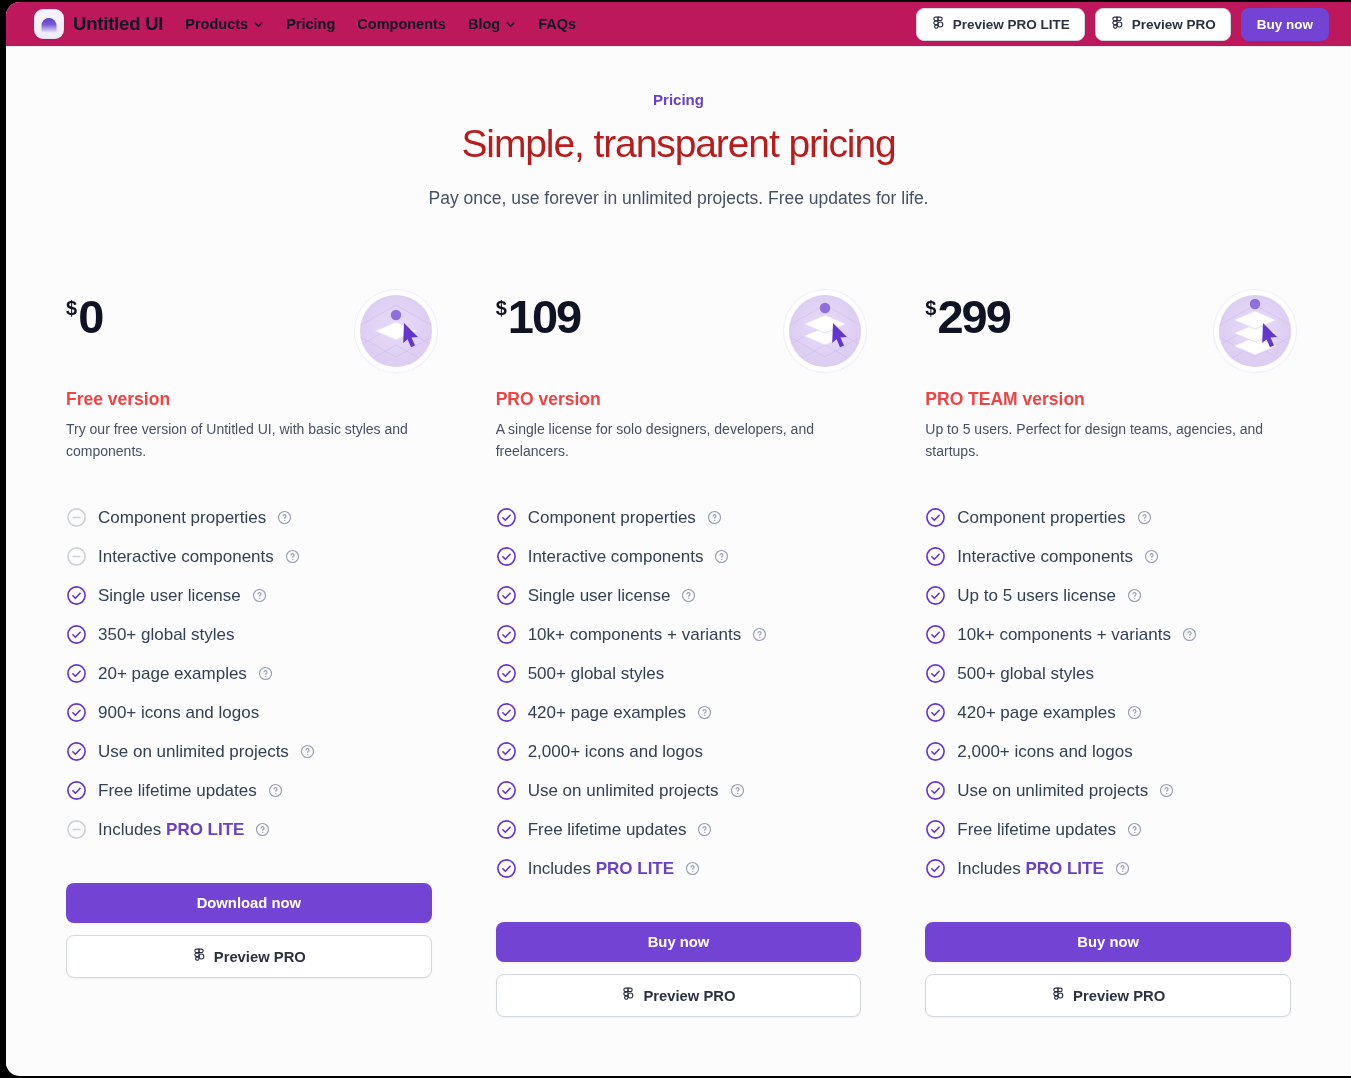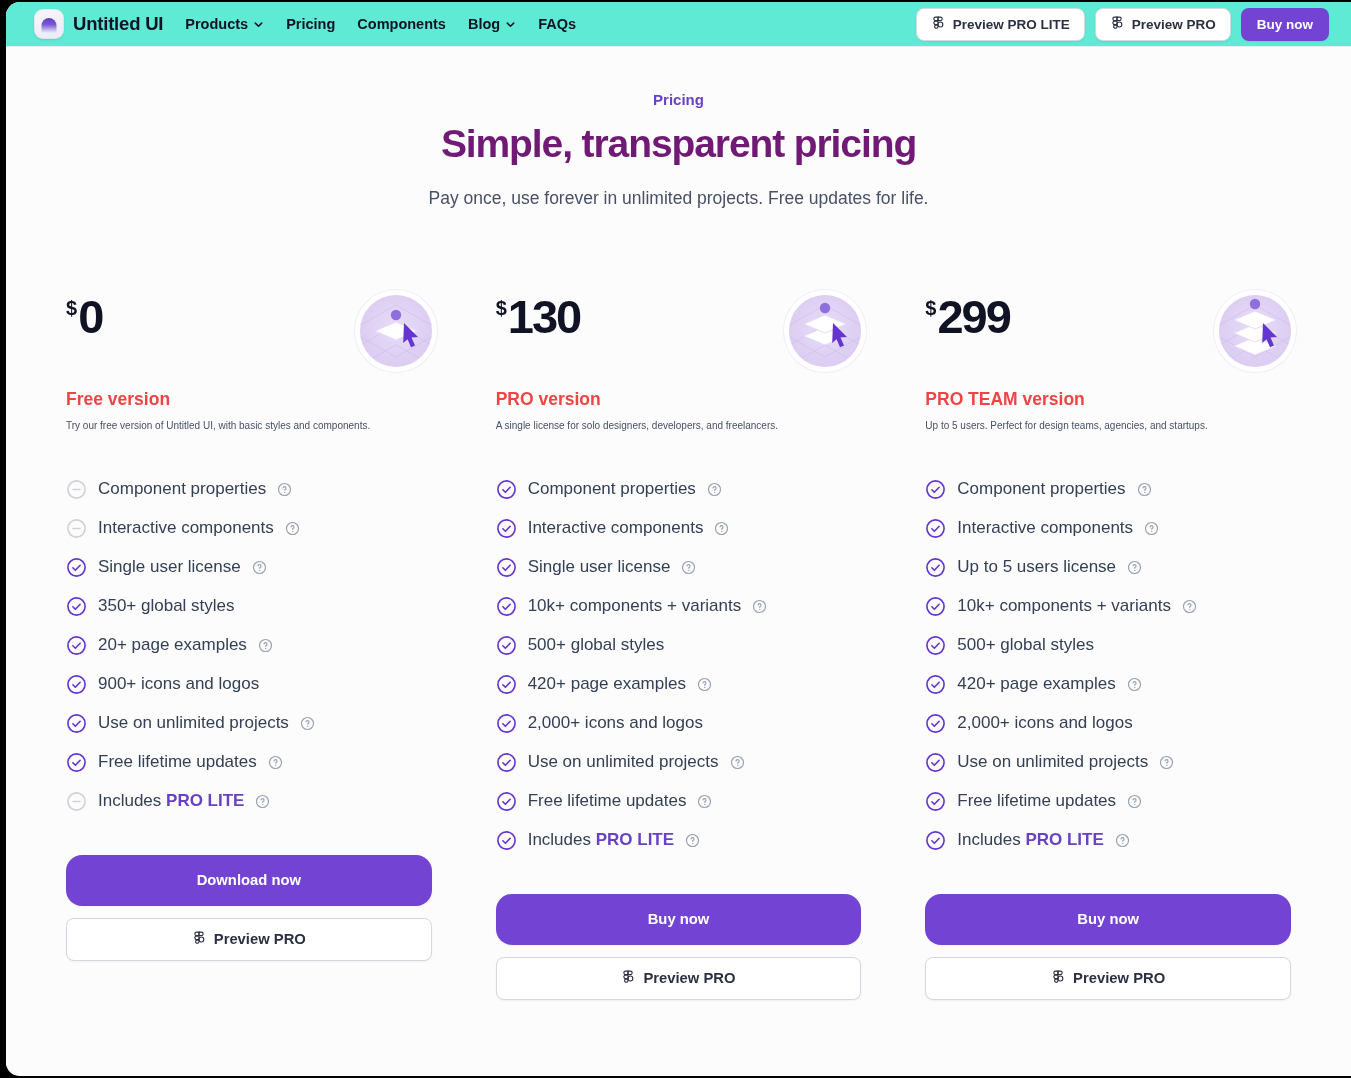--- a/index.html
+++ b/index.html
@@ -21,21 +21,21 @@
     height: 1074px;
     background: #ffffff;
     border-top-left-radius: 14px;
     border-bottom-left-radius: 14px;
     overflow: hidden;
   }
 
   
   .header {
     height: 45px;
-    background: #5eead4;
+    background: #be185d;
     display: flex;
     align-items: center;
     padding: 0 22px 0 28px;
     border-bottom: 1px solid #ececf0;
     position: relative;
     z-index: 5;
   }
 
   .brand {
     display: flex;
@@ -136,22 +136,22 @@
     padding: 44px 0 0;
   }
   .eyebrow {
     font-size: 15px;
     font-weight: bold;
     color: #6941c6;
     margin-bottom: 14px;
   }
   .hero-title {
     font-size: 39px;
-    font-weight: bold;
-    color: #701a75;
+    font-weight: normal;
+    color: #b91c1c;
     letter-spacing: -1.1px;
     margin-bottom: 22px;
   }
   .hero-sub {
     font-size: 17.5px;
     color: #475065;
   }
 
   
   .grid {
@@ -199,21 +199,21 @@
   .plan-badge svg { position: absolute; left: 0; top: 0; }
 
   .plan-name {
     margin-top: 22px;
     font-size: 17.5px;
     font-weight: bold;
     color: #ef4444;
   }
   .plan-desc {
     margin-top: 8px;
-    font-size: 10px;
+    font-size: 14px;
     line-height: 1.58;
     color: #475065;
     max-width: 355px;
   }
 
   .features {
     margin-top: 36px;
     list-style: none;
   }
   .feature {
@@ -230,26 +230,26 @@
   .feature-text b { color: #6941c6; font-weight: bold; }
   .help { flex: none; display: block; }
 
   .card-buttons {
     margin-top: 34px;
     display: flex;
     flex-direction: column;
     gap: 12px;
   }
   .btn-block-primary {
-    height: 51px;
+    height: 40px;
     width: 100%;
     background: #7344d4;
     color: #ffffff;
     font-size: 14.8px;
-    border-radius: 16px;
+    border-radius: 8px;
     box-shadow: 0 1px 2px rgba(16,24,40,.05);
   }
   .btn-block-ghost {
     height: 43px;
     width: 100%;
     background: #ffffff;
     color: #2c3141;
     font-size: 14.8px;
     border-radius: 8px;
     border-color: #d3d7de;
@@ -465,21 +465,21 @@
                 <path d="M3.4 9.6h2.6v1.8a1.8 1.8 0 1 1-2.6-1.8z" stroke="#2c3141" stroke-width="1.2"></path>
               </svg>
               <span>Preview PRO</span>
             </button>
           </div>
         </div>
         <div class="card">
           <div class="card-top">
             <div class="price">
               <span class="cur">$</span>
-              <span>130</span>
+              <span>109</span>
             </div>
             <div class="plan-badge">
               <svg width="72" height="72" viewBox="0 0 72 72">
                 <g opacity=".42" stroke="#c9b4ea" stroke-width="1" fill="none">
                   <path d="M-10 36 L36 10 L82 36 L36 62 Z"></path>
                   <path d="M-10 16 L36 -10 L82 16"></path>
                   <path d="M-10 56 L36 30 L82 56"></path>
                   <path d="M-10 76 L36 50 L82 76"></path>
                 </g>
                 <path d="M36 32 L57 41 L36 50 L15 41 Z" fill="#ffffff" stroke="#e7ddf6" stroke-width="1"></path>

